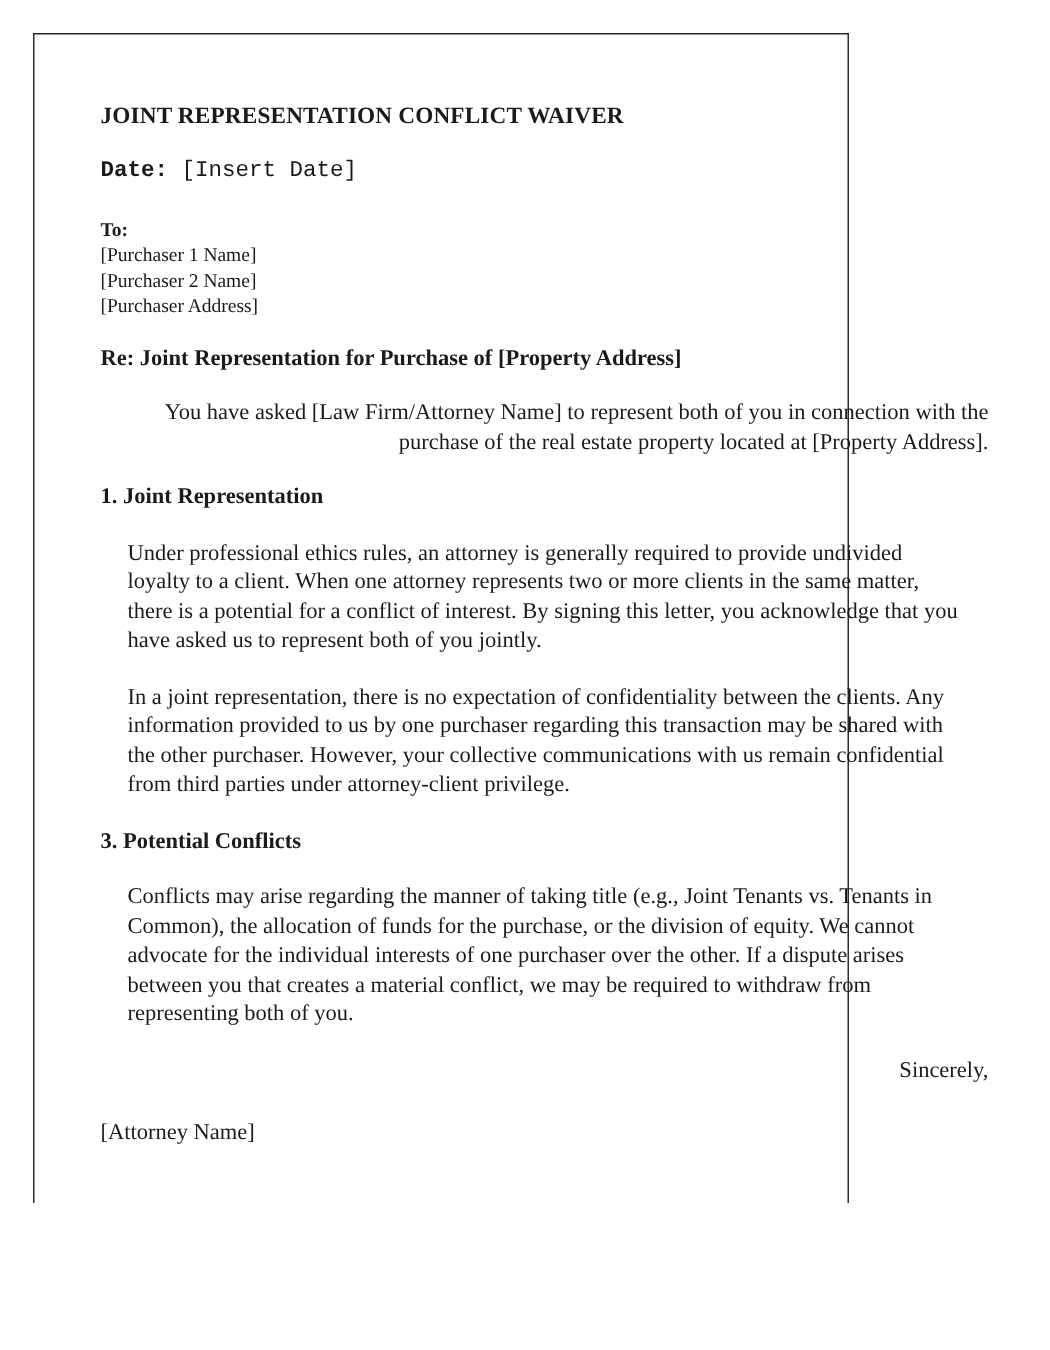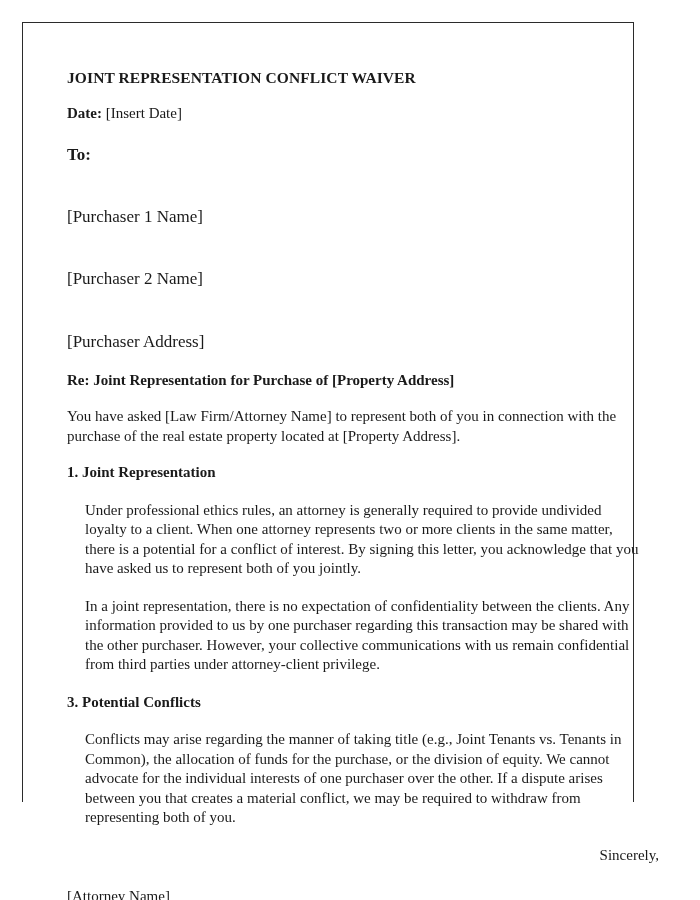--- a/index.html
+++ b/index.html
@@ -13,21 +13,21 @@
     overflow: hidden;
     font-family: "Liberation Serif", "DejaVu Serif", serif;
     color: #1a1a1a;
   }
 
   
   .page-frame {
     position: absolute;
     left: 22px;
     top: 22px;
-    width: 612px;
+    width: 544px;
     height: 780px;
     border: 1.5px solid #2b2b2b;
     border-bottom: none;
     box-sizing: border-box;
     background: #ffffff;
   }
 
   .page-content {
     position: absolute;
     left: 44px;
@@ -40,58 +40,58 @@
     font-weight: bold;
     letter-spacing: 0.1px;
     margin: 0 0 17px 0;
     line-height: 1.25;
   }
 
   .date-line {
     font-size: 15px;
     line-height: 1.30;
     margin: 0 0 20px 0;
+    font-family: Liberation Mono, monospace;
   }
 
   .label-bold {
     font-weight: bold;
   }
 
   .addr-block {
-    font-size: 17px;
+    font-size: 13px;
     line-height: 1.31;
     margin: 0 0 18px 0;
   }
   .addr-block .addr-head {
     font-weight: bold;
     display: block;
   }
   .addr-block .addr-row {
     display: block;
-    margin-top: 40px;
   }
 
   .re-line {
     font-size: 15px;
     font-weight: bold;
     line-height: 1.30;
     margin: 0 0 17px 0;
   }
 
   .salutation {
     font-size: 15px;
     line-height: 1.30;
     margin: 0 0 17px 0;
   }
 
   .body-para {
     font-size: 15px;
     line-height: 1.30;
     margin: 0 0 17px 0;
-    text-align: left;
+    text-align: right;
   }
 
   .section {
     margin: 0 0 17px 0;
   }
   .section-heading {
     font-size: 15px;
     font-weight: bold;
     line-height: 1.30;
     margin: 0;

